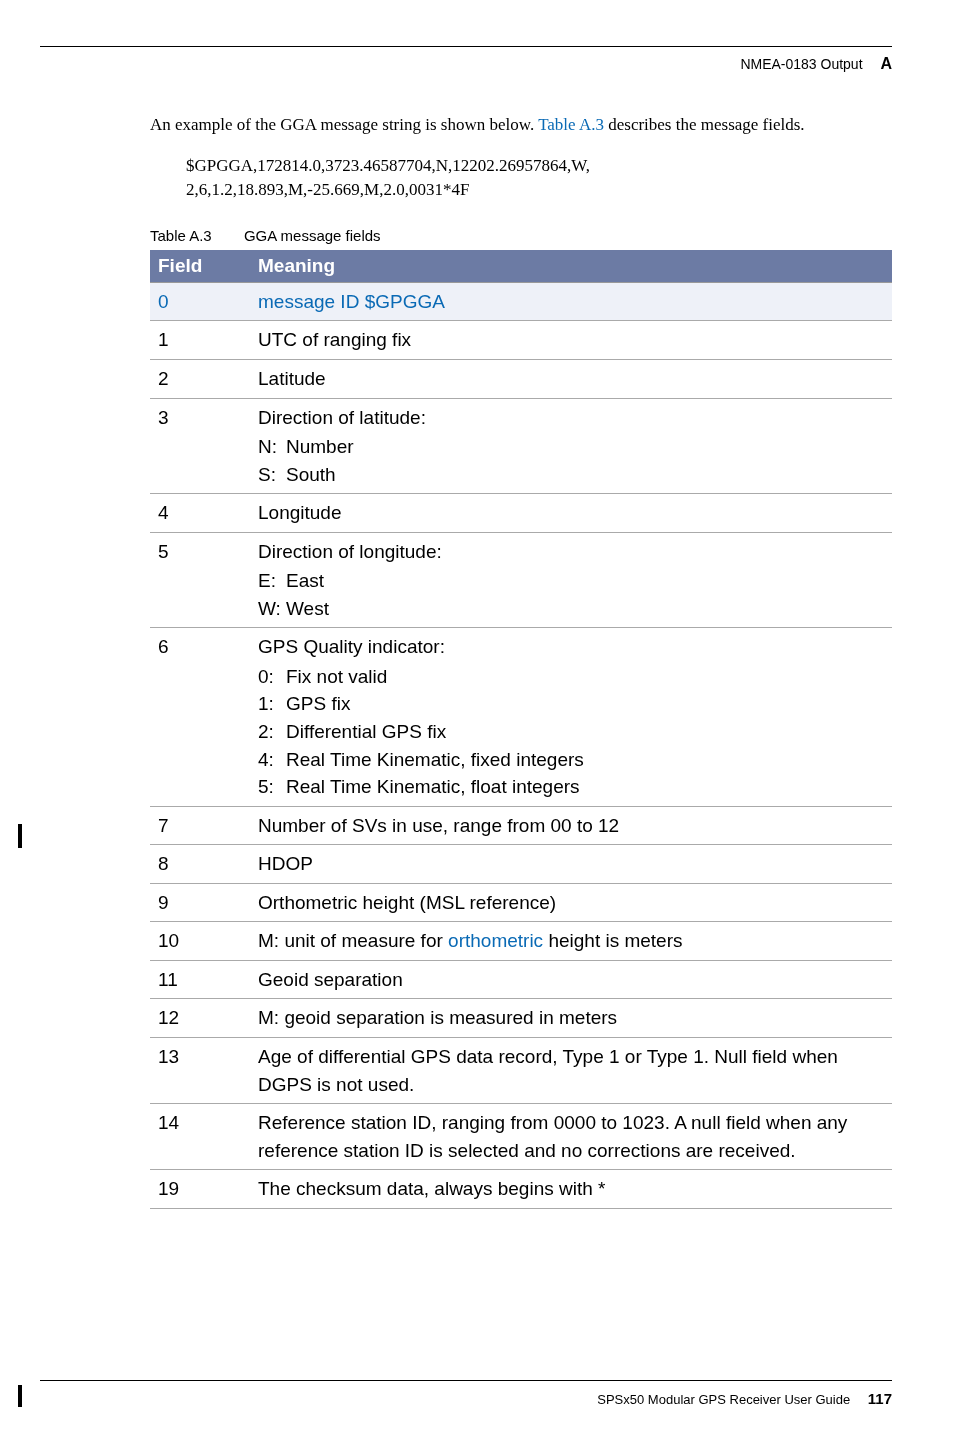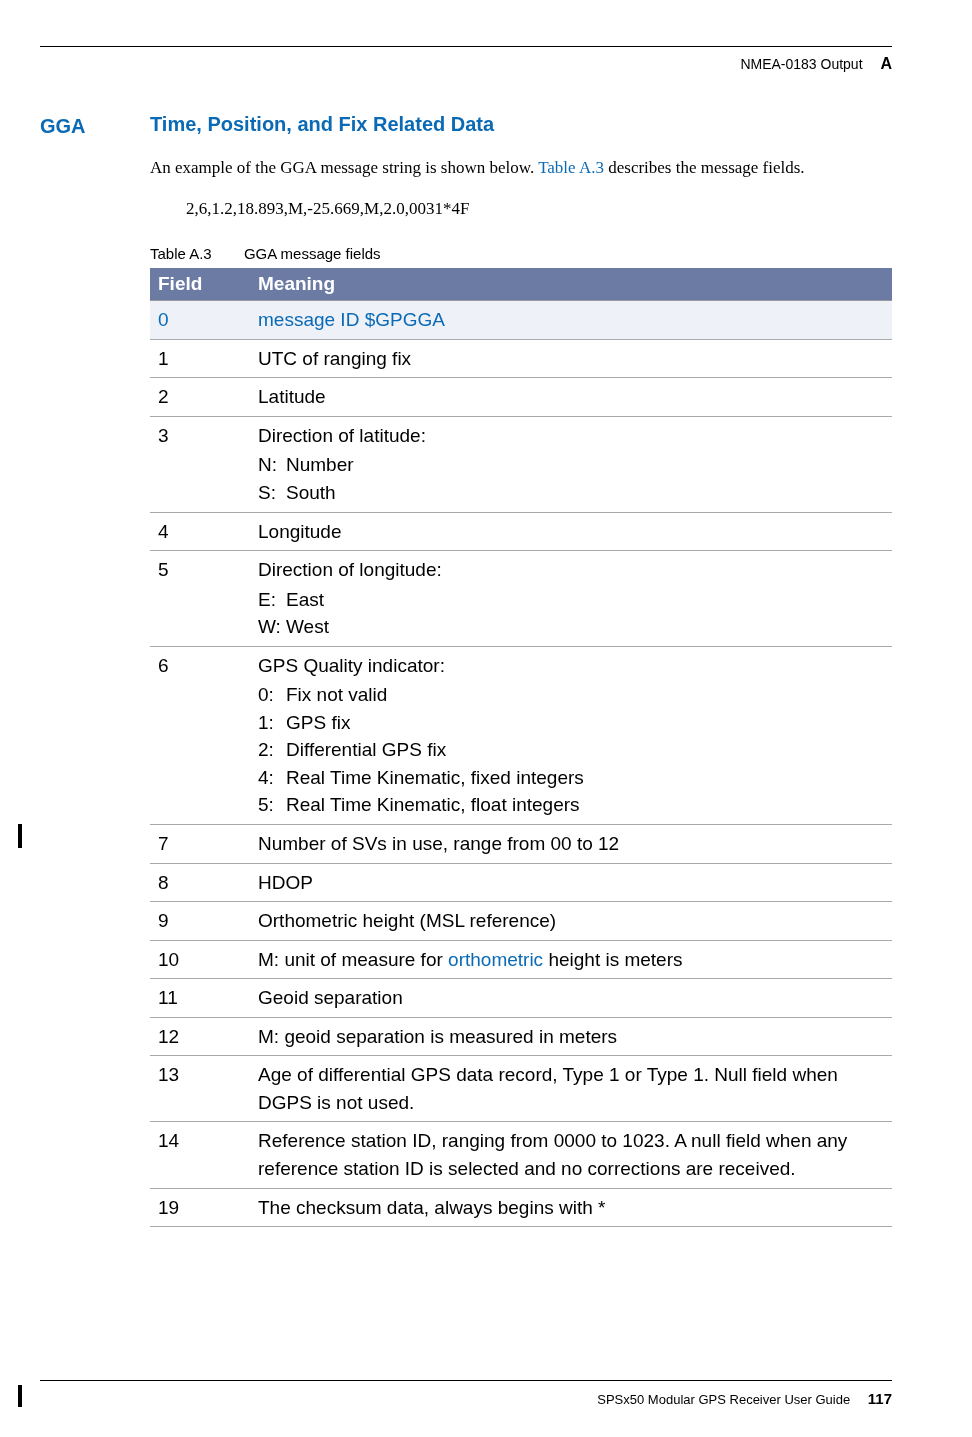--- a/index.html
+++ b/index.html
@@ -130,30 +130,27 @@
 <body>
 
 <div class="page">
   <div class="header-line"></div>
   <div class="running-header">
     <span class="sec-label">NMEA-0183 Output</span>
     <span class="sec-letter">A</span>
   </div>
 
   <div class="content">
-    <div class="section-head">
-      <div class="section-tag">GGA</div>
-      <div class="section-title">Time, Position, and Fix Related Data</div>
-    </div>
 
     <p class="intro">
       <span>An example of the GGA message string is shown below. </span><span class="link">Table A.3</span><span> describes the message fields.</span>
     </p>
 
     <div class="example">
+      <div>$GPGGA,172814.0,3723.46587704,N,12202.26957864,W,</div>
       <div>2,6,1.2,18.893,M,-25.669,M,2.0,0031*4F</div>
     </div>
 
     <div class="table-caption">
       <span class="tcap-label">Table A.3</span>
       <span>GGA message fields</span>
     </div>
 
     <table class="fields">
       <thead>

